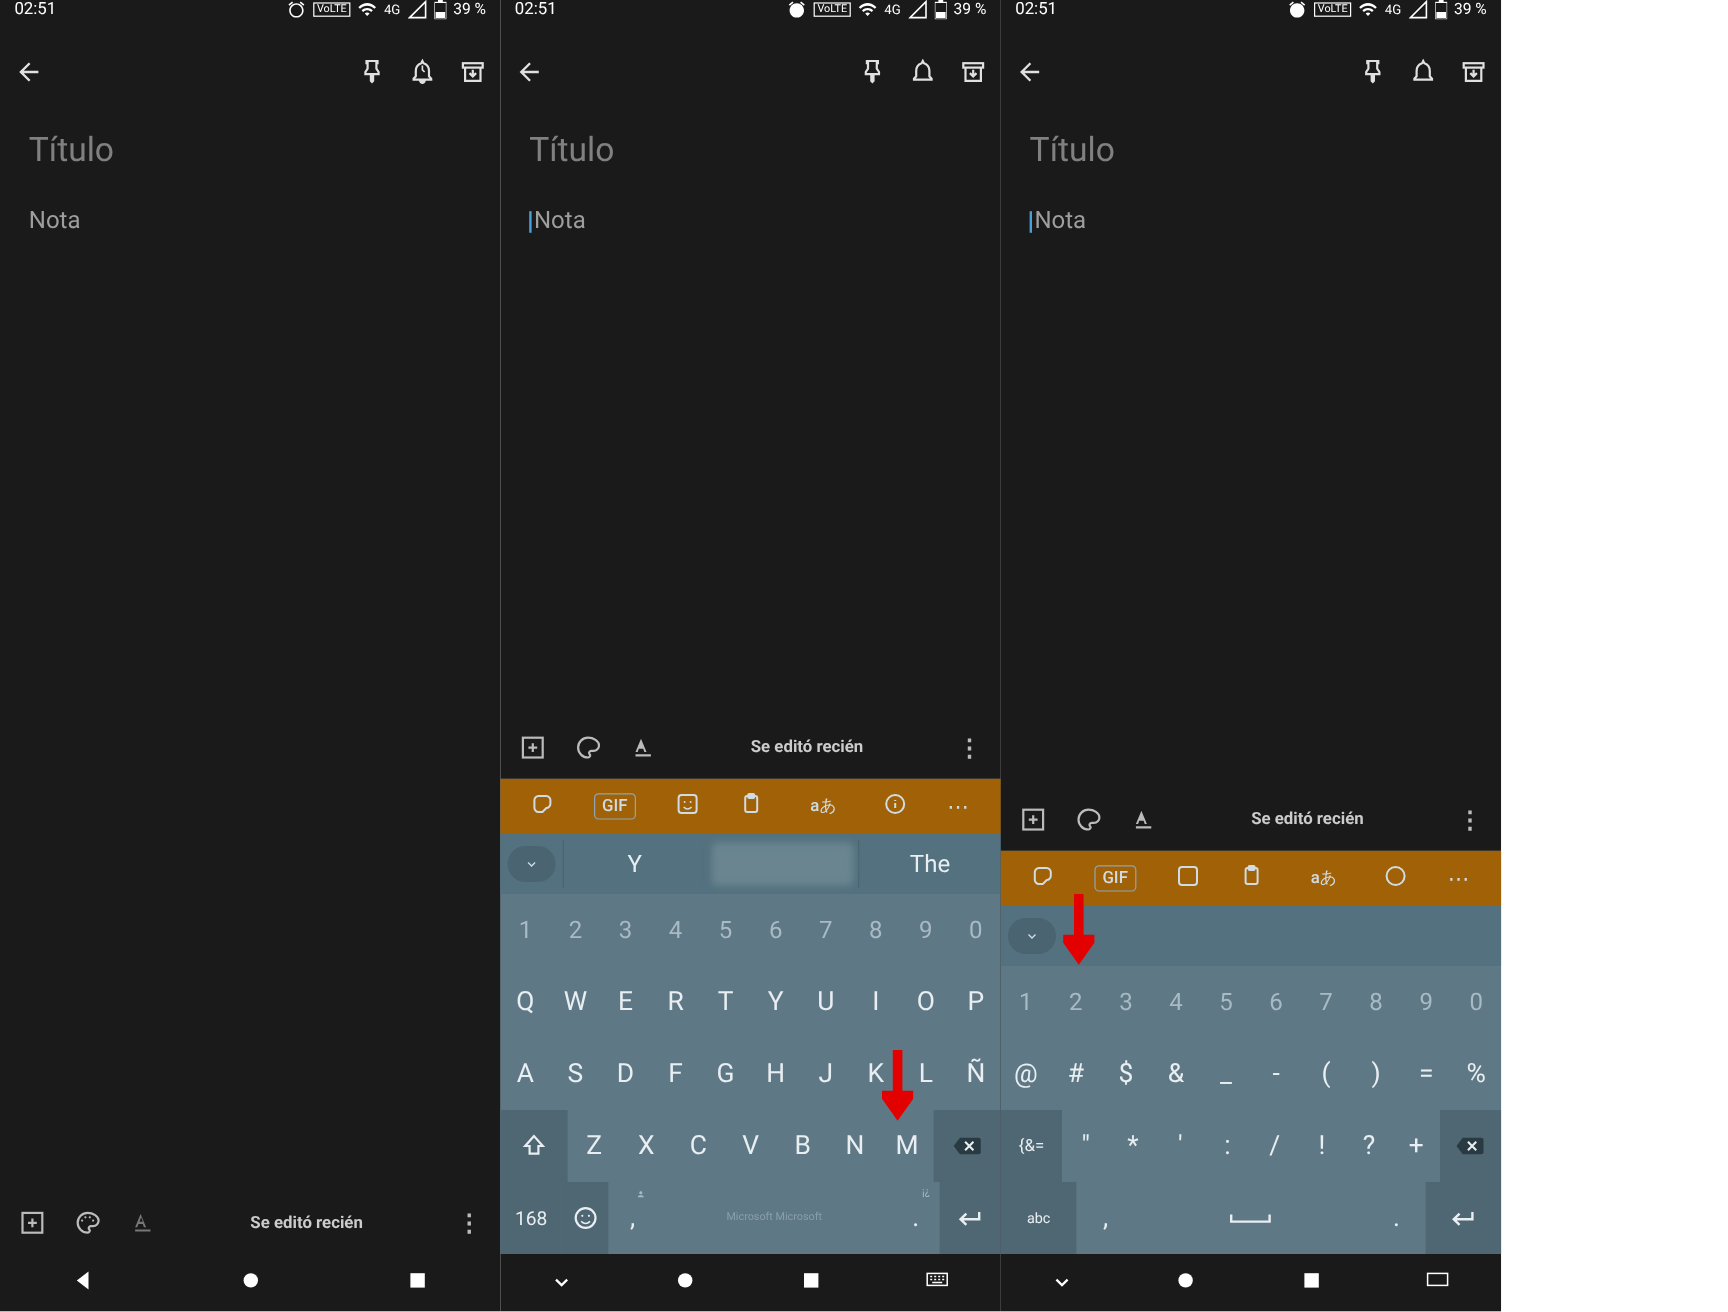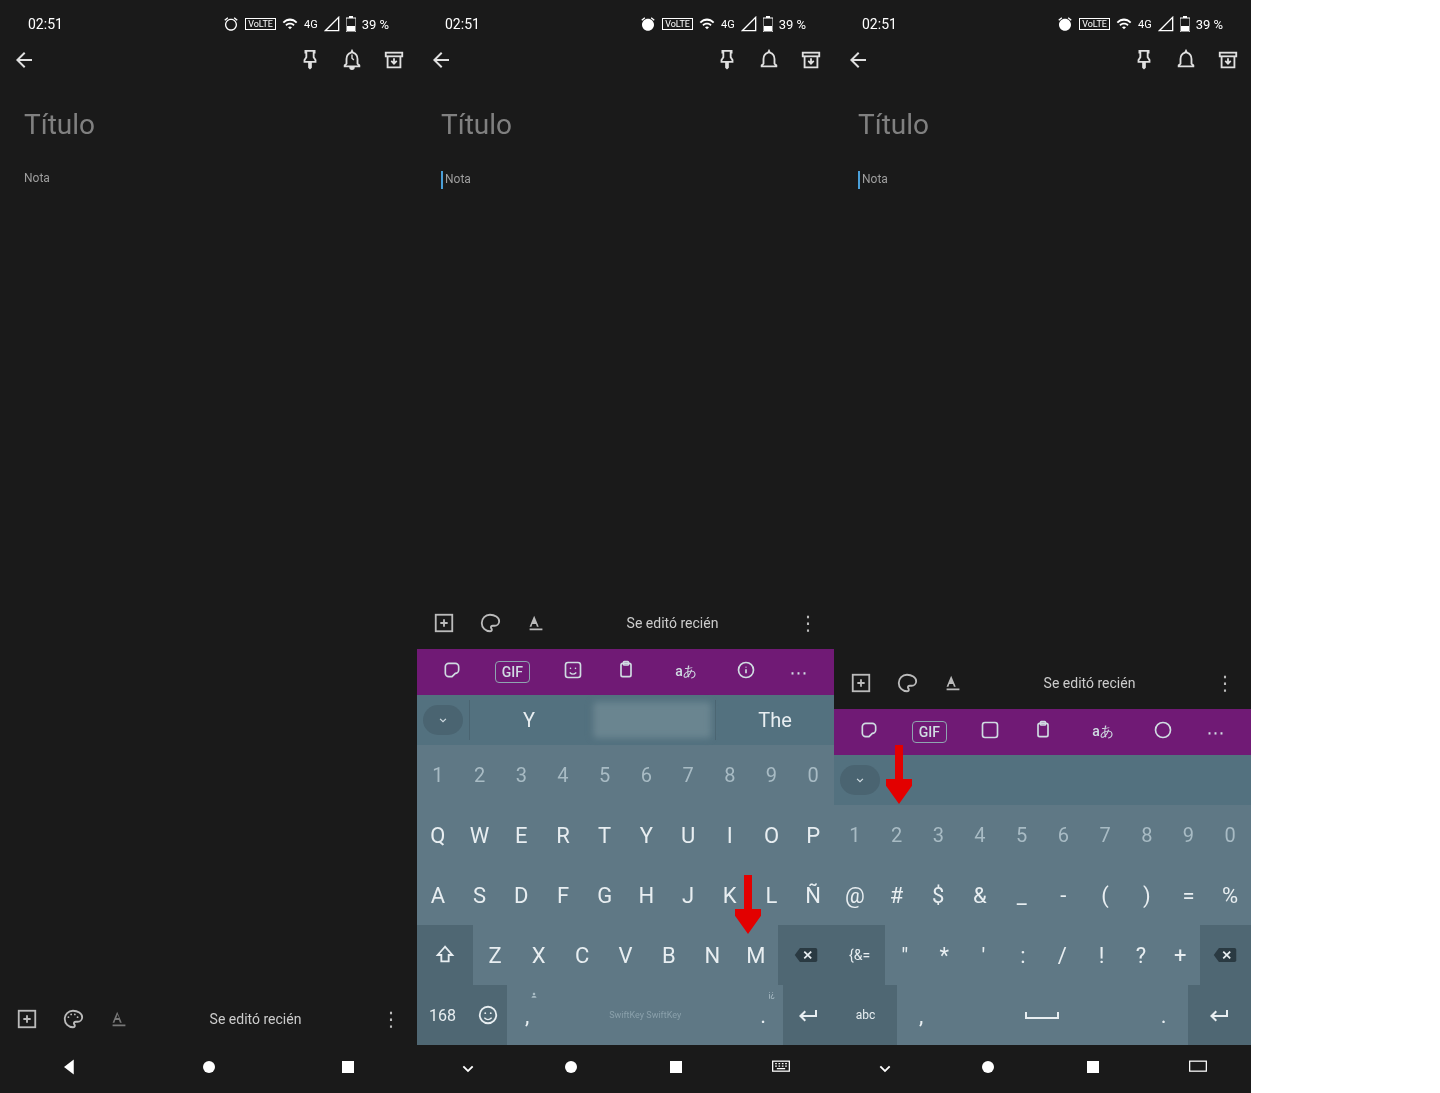--- a/index.html
+++ b/index.html
@@ -1,37 +1,37 @@
 <!DOCTYPE html>
 <html><head>
 <meta charset="utf-8">
 <style>
 * { margin: 0; padding: 0; box-sizing: border-box; font-family: Roboto, Arial, sans-serif; }
 body { background: #fff; display: flex; width: 1251px; height: 1093px; overflow: hidden; }
 .screen { width: 417px; height: 1093px; background: #1a1a1a; display: flex; flex-direction: column; position: relative; }
-.status-bar { height: 32px; display: flex; align-items: flex-end; justify-content: space-between; padding: 0 28px; color: #fff; font-size: 14px; }
+.status-bar { height: 32px; display: flex; align-items: flex-start; justify-content: space-between; padding: 0 12px; color: #fff; font-size: 14px; }
 .status-right { display: flex; align-items: center; gap: 6px; font-size: 13px; }
 .status-right svg { fill: #fff; }
 .app-bar { height: 56px; display: flex; align-items: center; justify-content: space-between; padding: 0 12px; }
 .app-bar-left, .app-bar-right { display: flex; align-items: center; gap: 20px; }
 .app-bar svg { fill: #e0e0e0; }
 .icon-btn { cursor: pointer; display: flex; align-items: center; justify-content: center; }
 .content { flex: 1; padding: 20px 24px; color: #9e9e9e; position: relative; }
 .title-field { font-size: 28px; color: #808080; margin-bottom: 30px; font-weight: 400; }
-.note-field { font-size: 12px; color: #9e9e9e; position: relative; }
+.note-field { font-size: 20px; color: #9e9e9e; position: relative; }
 .cursor { display: inline-block; width: 2px; height: 18px; background: #4a9fd8; vertical-align: middle; margin-right: 2px; }
-.bottom-toolbar { height: 52px; display: flex; align-items: center; justify-content: center; padding: 0 16px; color: #bbb; font-size: 14px; }
+.bottom-toolbar { height: 52px; display: flex; align-items: center; justify-content: center; padding: 0 16px; color: #bbb; font-size: 14px; font-weight: bold; }
 .toolbar-left { display: flex; align-items: center; gap: 24px; }
 .toolbar-left svg { fill: #bbb; }
 .edited-text { flex: 1; text-align: center; color: #ccc; }
 .more-btn { color: #bbb; font-size: 20px; }
 .nav-bar { height: 48px; display: flex; align-items: center; justify-content: space-around; }
 .nav-bar svg { fill: #fff; }
 .keyboard { background: #5f7885; display: flex; flex-direction: column; }
-.kb-toolbar { height: 46px; background: #701a75; display: flex; align-items: center; justify-content: space-around; padding: 0 8px; }
+.kb-toolbar { height: 46px; background: #a16207; display: flex; align-items: center; justify-content: space-around; padding: 0 8px; }
 .kb-toolbar-item { color: #d0dce2; font-size: 14px; border: 1px solid #8fa5b0; border-radius: 4px; padding: 2px 6px; font-weight: 500; }
 .kb-toolbar svg { fill: #d0dce2; }
 .kb-toolbar .dots { color: #d0dce2; font-size: 18px; letter-spacing: 2px; }
 .suggestion-bar { height: 50px; background: #53717f; display: flex; align-items: center; }
 .sugg-chevron { width: 40px; height: 30px; background: #4a6471; border-radius: 15px; margin: 0 6px; display: flex; align-items: center; justify-content: center; }
 .suggestion { flex: 1; text-align: center; color: #e8eef1; font-size: 20px; padding: 8px 0; border-left: 1px solid #4a6471; }
 .suggestion:first-of-type { border-left: none; }
 .suggestion.blur { filter: blur(3px); background: #6a8590; color: #8aa0ab; border-radius: 4px; margin: 8px 4px; padding: 6px 0; }
 .kb-row { display: flex; height: 60px; }
 .key { flex: 1; display: flex; align-items: center; justify-content: center; color: #e8eef1; font-size: 22px; cursor: pointer; position: relative; }
@@ -321,21 +321,21 @@
             <path d="M8 15c1 1 2 2 4 2s3-1 4-2" fill="none" stroke="#e8eef1" stroke-width="1.5"></path>
           </svg>
         </span>
       <span class="key">
           <span class="sup"><svg width="10" height="10" viewBox="0 0 24 24">
               <path d="M12 15c2 0 3-1 3-3s-1-3-3-3-3 1-3 3 1 3 3 3zm0 2c-3 0-6 1-6 4h12c0-3-3-4-6-4z" fill="#a8bbc4"></path>
             </svg></span>
           <span>,</span>
         </span>
       <span class="key space">
-          <span class="brand">SwiftKey SwiftKey</span>
+          <span class="brand">Microsoft Microsoft</span>
         </span>
       <span class="key">
           <span class="sup" style="font-size:9px;">¡¿</span>
           <span>.</span>
         </span>
       <span class="key special" style="flex:1.3;">
           <svg width="24" height="24" viewBox="0 0 24 24">
             <path d="M19 7v5H7l3-3-1.4-1.4L3 13l5.6 5.4L10 17l-3-3h14V7h-2z" fill="#e8eef1"></path>
           </svg>
         </span>

